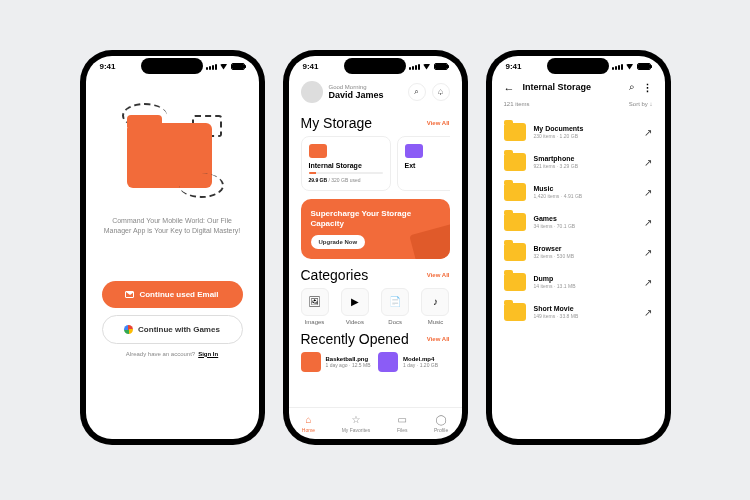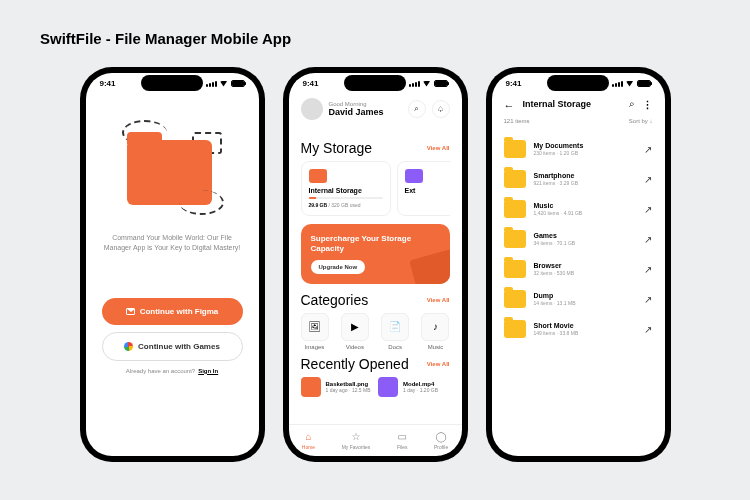--- a/index.html
+++ b/index.html
@@ -30,21 +30,21 @@
 .ac1{width:45px;height:25px;top:0;left:5px;border-bottom:0;border-right:0}
 .ac2{width:45px;height:25px;bottom:0;right:3px;border-top:0;border-left:0}
 .p1-head{font-size:14px;font-weight:700;text-align:center;line-height:1.3;margin-bottom:8px}
 .p1-sub{font-size:7px;color:#888;text-align:center;line-height:1.4;margin-bottom:45px}
 .btn{width:100%;padding:9px;border-radius:20px;font-size:8px;font-weight:600;display:flex;align-items:center;justify-content:center;gap:5px;margin-bottom:7px}
 .btn-primary{background:#f26b3a;color:#fff}
 .btn-outline{background:#fff;border:1px solid #ddd;color:#333}
 .signin-row{font-size:6px;color:#888;display:flex;gap:3px}
 .signin-row a{color:#000;font-weight:600;text-decoration:underline}
 .p2-body{flex:1;display:flex;flex-direction:column;padding:6px 12px 0;overflow:hidden}
-.p2-top{display:flex;align-items:center;gap:6px;margin-bottom:20px}
+.p2-top{display:flex;align-items:center;gap:6px;margin-bottom:12px}
 .avatar{width:22px;height:22px;background:#ddd;border-radius:50%}
 .greet{font-size:6px;color:#888}
 .uname{font-size:9px;font-weight:700}
 .icon-btn{width:18px;height:18px;border:1px solid #eee;border-radius:50%;display:flex;align-items:center;justify-content:center;font-size:8px}
 .srow{display:flex;justify-content:space-between;align-items:center;margin-bottom:5px}
 .slabel{font-size:14px;font-weight:400}
 .viewall{font-size:6px;color:#f26b3a;font-weight:600}
 .storage-cards{display:flex;gap:6px;overflow:hidden;margin-bottom:8px}
 .scard{min-width:90px;background:#fff;border:1px solid #eee;border-radius:8px;padding:7px}
 .sfolder{width:18px;height:14px;border-radius:3px;margin-bottom:4px}
@@ -85,21 +85,20 @@
 .fsub{font-size:5px;color:#999}
 .farrow{font-size:10px;color:#333}
 .mail-icon{width:9px;height:7px;border:1px solid #fff;border-radius:1px;position:relative}
 .mail-icon::after{content:'';position:absolute;top:0;left:0;right:0;height:4px;border-left:4px solid transparent;border-right:4px solid transparent;border-top:3px solid #fff}
 .google-icon{width:9px;height:9px;border-radius:50%;background:conic-gradient(#ea4335 0 25%,#fbbc05 25% 50%,#34a853 50% 75%,#4285f4 75%)}
 </style>
 </head>
 <body>
 
 <div class="header">
-  <div class="title">SwiftFile - File Manager Mobile App</div>
 </div>
 
 <div class="phones">
 
   <div class="phone">
     <div class="notch"></div>
     <div class="screen">
       <div class="statusbar">
         <span>9:41</span>
         <div class="status-icons">
@@ -118,21 +117,21 @@
       <div class="p1-body">
         <div class="folder-illus">
           <div class="arrow-c ac1"></div>
             <div class="folder-small"></div>
             <div class="folder-main"></div>
             <div class="arrow-c ac2"></div>
         </div>
         <div class="p1-sub">Command Your Mobile World: Our File Manager App is Your Key to Digital Mastery!</div>
         <div class="btn btn-primary">
           <span class="mail-icon"></span>
-          <span>Continue with Figma</span>
+          <span>Continue used Email</span>
         </div>
         <div class="btn btn-outline">
           <span class="google-icon"></span>
           <span>Continue with Games</span>
         </div>
         <div class="signin-row">
           <span>Already have an account?</span>
           <a>Sign In</a>
         </div>
       </div>

